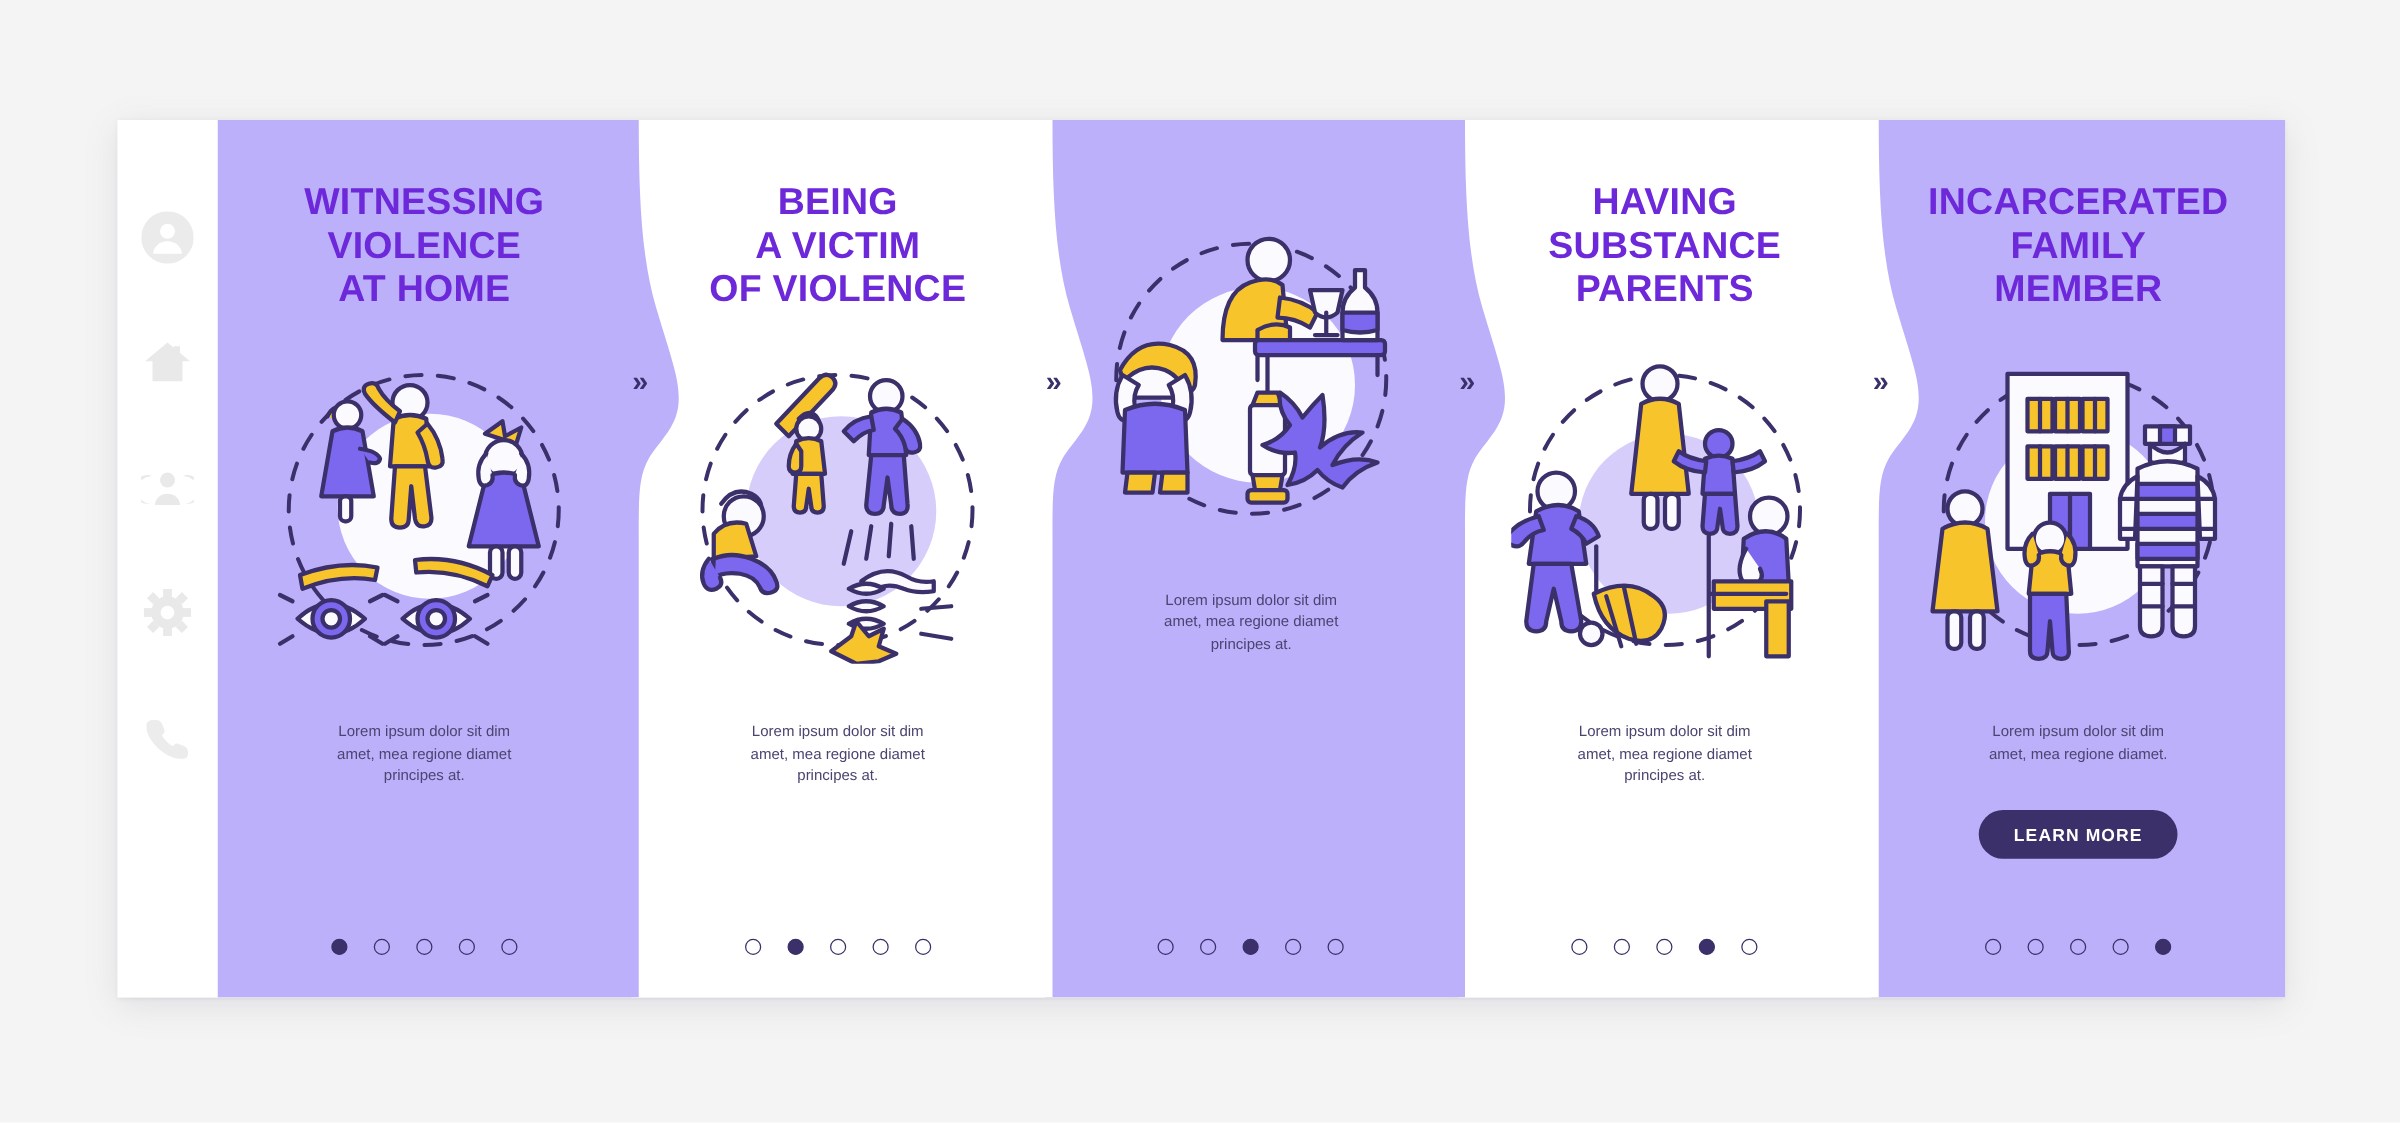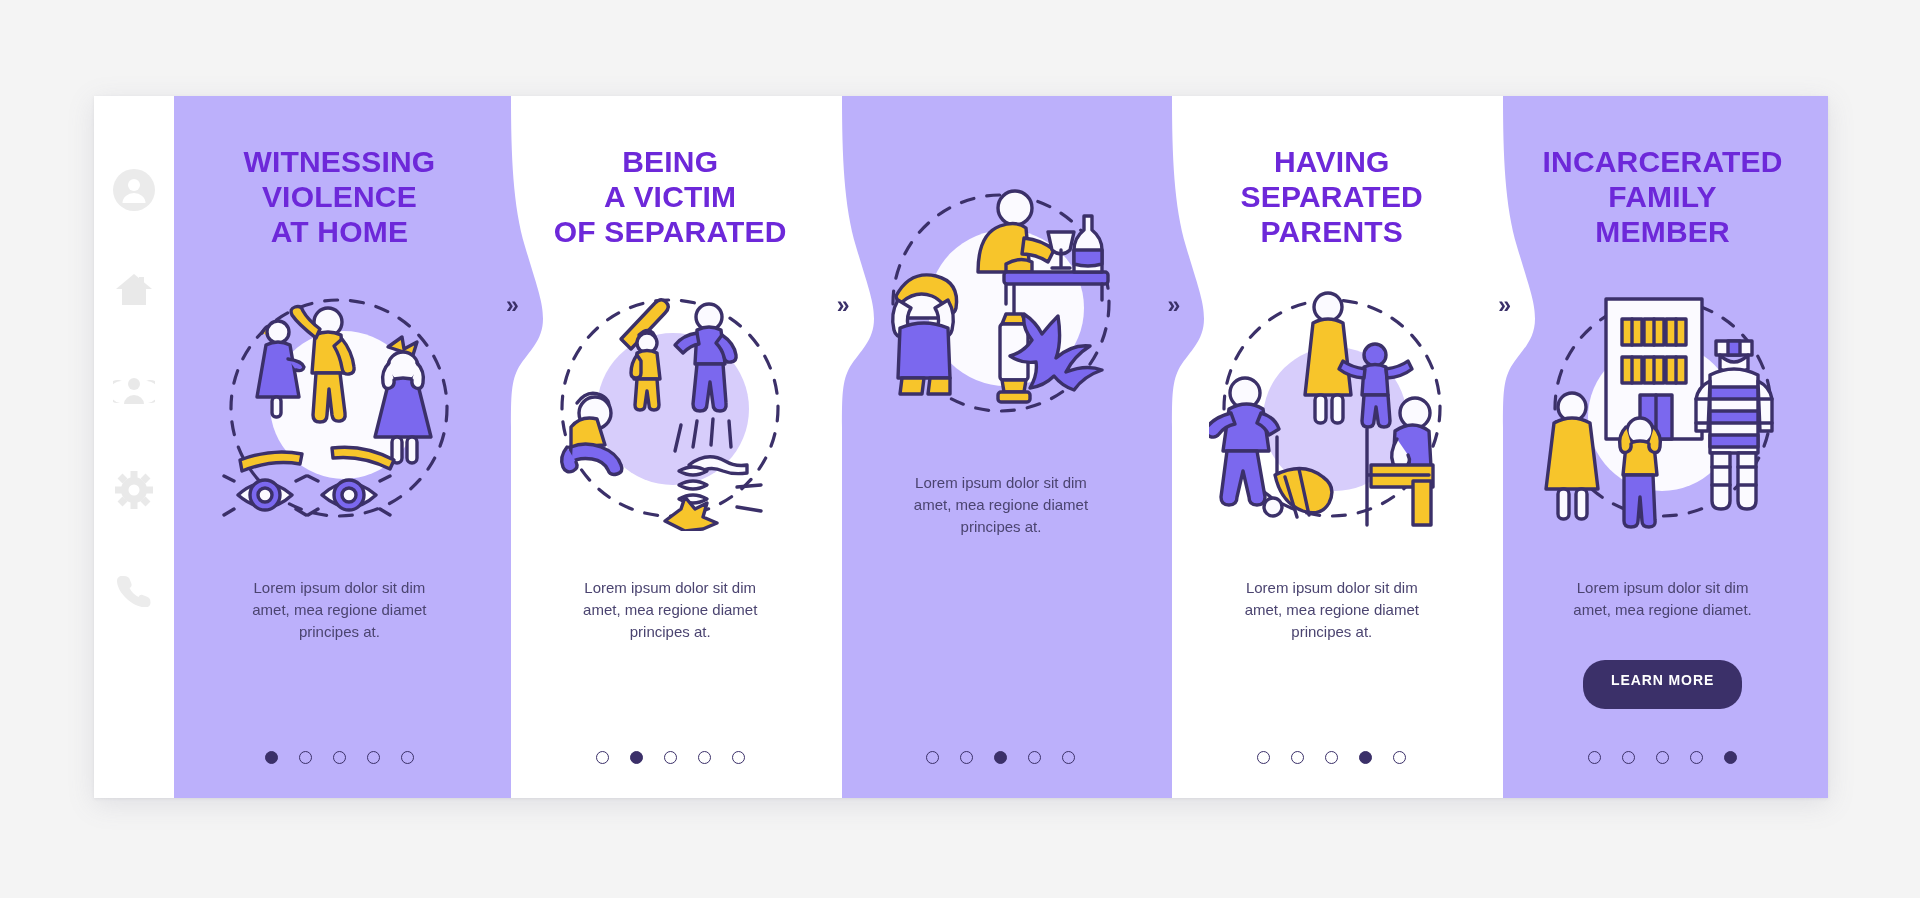--- a/index.html
+++ b/index.html
@@ -77,36 +77,36 @@
   .art{
     position:relative;z-index:5;
     width:246px;height:246px;
     margin-top:36px;
   }
   .art svg{display:block;width:100%;height:100%;}
 
   .desc{
     position:relative;z-index:5;
     color:#4b4470;
-    font-size:15px;
+    font-size:12px;
     line-height:1.45;
     text-align:center;
     width:74%;
     margin-top:46px;
     white-space:pre-line;
   }
 
   .cta{
     position:relative;z-index:5;
     margin-top:24px;
     background:#3b3069;
     color:#ffffff;
     border:none;
     border-radius:22px;
-    padding:12px 28px 21px;
+    padding:12px 28px 11px;
     font-size:14px;
     font-weight:bold;
     letter-spacing:.9px;
     font-family:inherit;
     cursor:pointer;
   }
 
   .dots{
     position:absolute;z-index:5;
     bottom:34px;left:0;right:0;
@@ -266,21 +266,21 @@
       </div>
 
       <div class="panel white">
         <svg class="wave" viewBox="0 0 46 700" preserveAspectRatio="none">
           <path d="M0 0 L8 0 C8 60 10 110 22 150 C34 190 40 205 40 222 C40 244 26 254 16 270 C8 284 8 300 8 330 L8 700 L0 700 Z" fill="#ffffff"></path>
         </svg>
         <div class="chev">»</div>
 
         <h2 class="title">BEING
 A VICTIM
-OF SEPARATED</h2>
+OF VIOLENCE</h2>
 
         <div class="art">
           <svg viewBox="0 0 246 246">
             <circle cx="126" cy="124" r="76" fill="#d7cdfb"></circle>
             <circle cx="123" cy="123" r="108" fill="none" stroke="#3b3069" stroke-width="3.2" stroke-dasharray="13 13" stroke-linecap="round"></circle>
             <g stroke="#3b3069" stroke-width="3.4" stroke-linejoin="round" stroke-linecap="round">
 
               <path d="M108 18 q6 -6 11 -1 q5 5 -1 11 l-34 36 l-10 -10 z" fill="#f7c52b"></path>
 
               <circle cx="162" cy="32" r="13" fill="#fbfaff"></circle>
@@ -383,21 +383,21 @@
         </div>
       </div>
 
       <div class="panel white">
         <svg class="wave" viewBox="0 0 46 700" preserveAspectRatio="none">
           <path d="M0 0 L8 0 C8 60 10 110 22 150 C34 190 40 205 40 222 C40 244 26 254 16 270 C8 284 8 300 8 330 L8 700 L0 700 Z" fill="#ffffff"></path>
         </svg>
         <div class="chev">»</div>
 
         <h2 class="title">HAVING
-SEPARATED
+SUBSTANCE
 PARENTS</h2>
 
         <div class="art">
           <svg viewBox="0 0 246 246">
             <circle cx="126" cy="134" r="72" fill="#d7cdfb"></circle>
             <circle cx="123" cy="123" r="108" fill="none" stroke="#3b3069" stroke-width="3.2" stroke-dasharray="13 13" stroke-linecap="round"></circle>
             <g stroke="#3b3069" stroke-width="3.4" stroke-linejoin="round" stroke-linecap="round">
 
               <circle cx="119" cy="22" r="14" fill="#fbfaff"></circle>
               <path d="M104 38 q15 -8 30 0 l8 72 l-46 0 z" fill="#f7c52b"></path>

